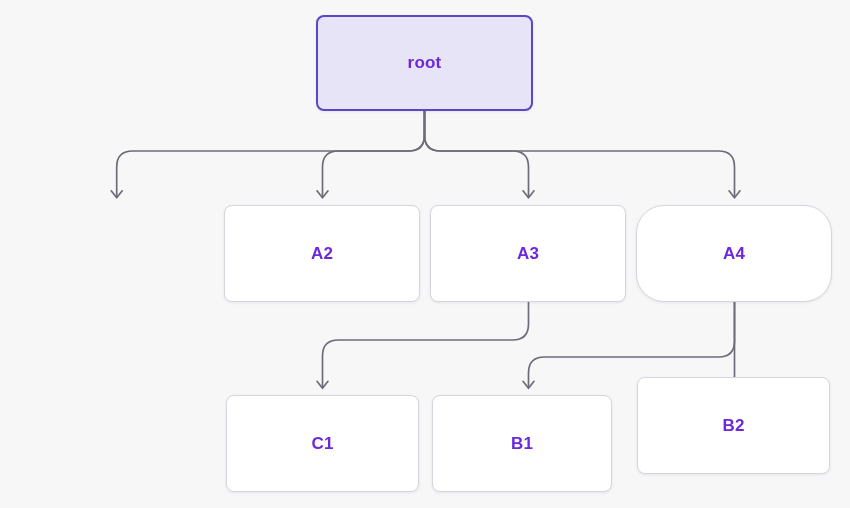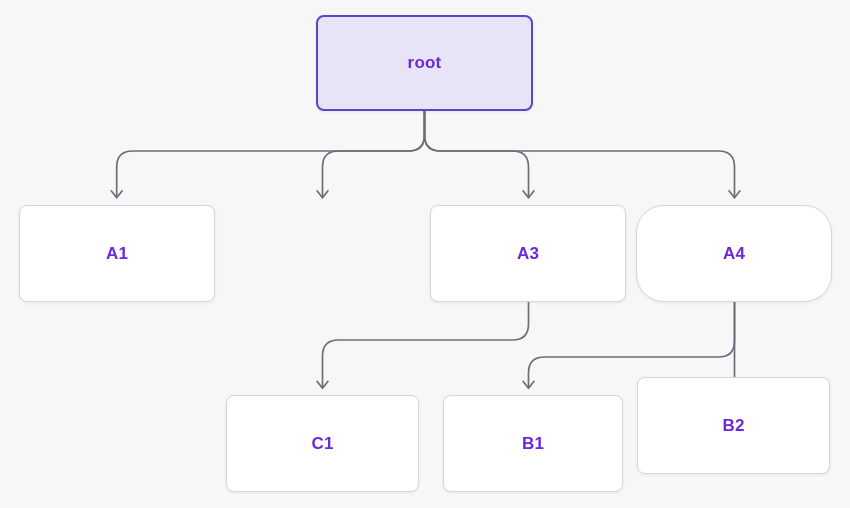--- a/index.html
+++ b/index.html
@@ -61,21 +61,21 @@
     width: 217px;
     height: 96px;
     background: #e8e4f8;
     border: 2px solid #5a46c7;
   }
   .node.n-a1 { left: 19px;  top: 205px; }
   .node.n-a2 { left: 224px; top: 205px; }
   .node.n-a3 { left: 430px; top: 205px; }
   .node.n-a4 { left: 636px; top: 205px; border-radius: 28px; }
   .node.n-c1 { left: 226px; top: 395px; width: 193px; }
-  .node.n-b1 { left: 432px; top: 395px; width: 180px; margin-left: 11px; }
+  .node.n-b1 { left: 432px; top: 395px; width: 180px; }
   .node.n-b2 { left: 637px; top: 377px; width: 193px; }
 </style>
 </head>
 <body>
 
 <div class="canvas">
 
   <svg class="edges-layer" viewBox="0 0 850 508" xmlns="http://www.w3.org/2000/svg">
     <g>
       <path class="edge" d="M424.5 110 V135 Q424.5 151 408.5 151 H132.7 Q116.7 151 116.7 167 V197.5"></path>
@@ -104,24 +104,24 @@
     <g>
       <path class="edge" d="M734.5 302 V388"></path>
       <path class="arrowhead" d="M729 381.3 L734.5 388.3 L740 381.3"></path>
     </g>
   </svg>
 
   <div class="node root">
     <span class="label">root</span>
   </div>
 
-  <div class="node n-a1">
-    <span class="label">A1</span>
+
+  <div class="node n-a2">
+    <span class="label">A2</span>
   </div>
-
 
   <div class="node n-a3">
     <span class="label">A3</span>
   </div>
 
   <div class="node n-a4">
     <span class="label">A4</span>
   </div>
 
   <div class="node n-c1">

